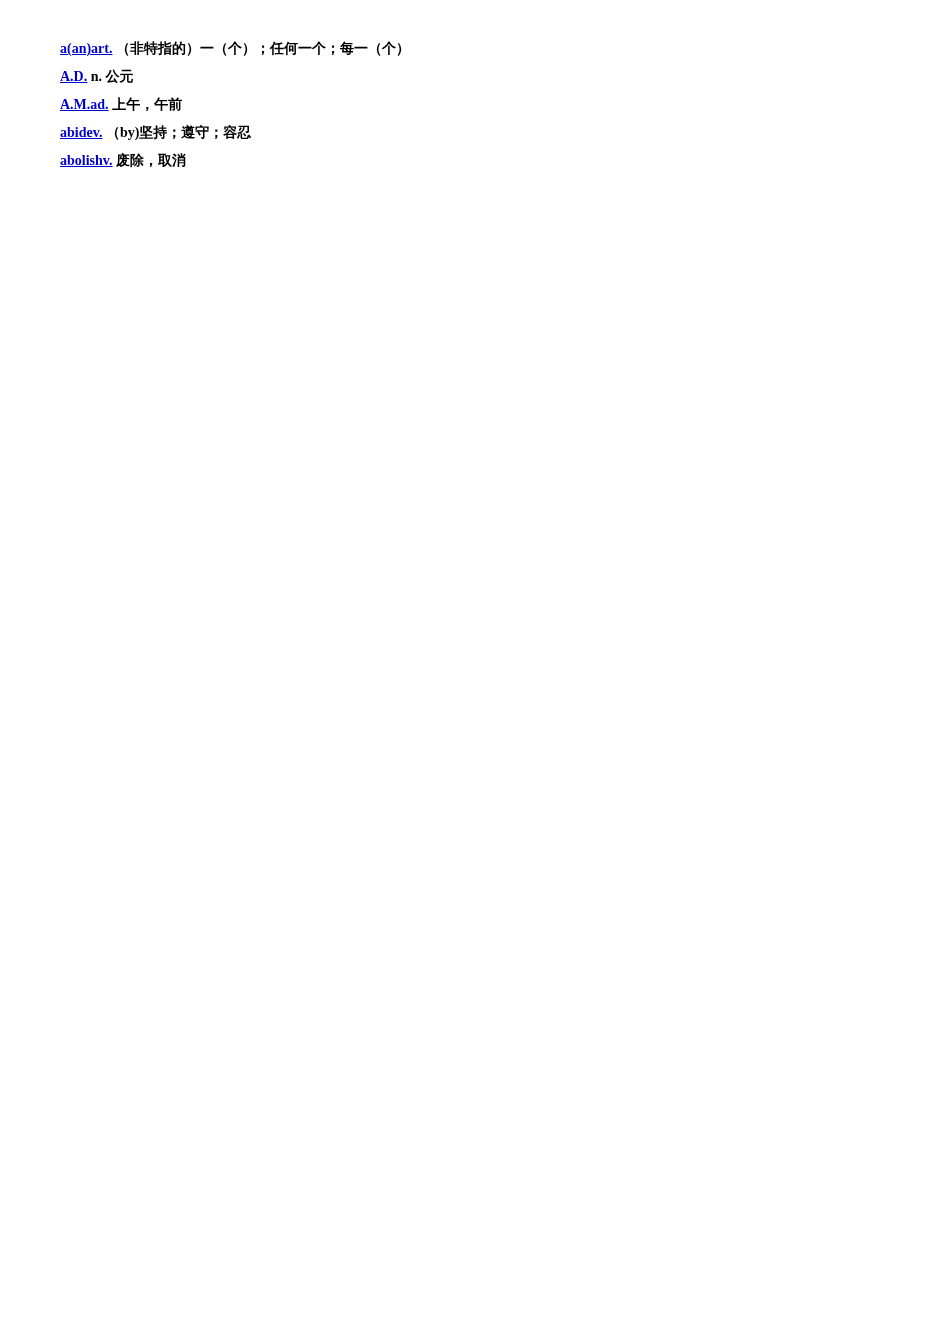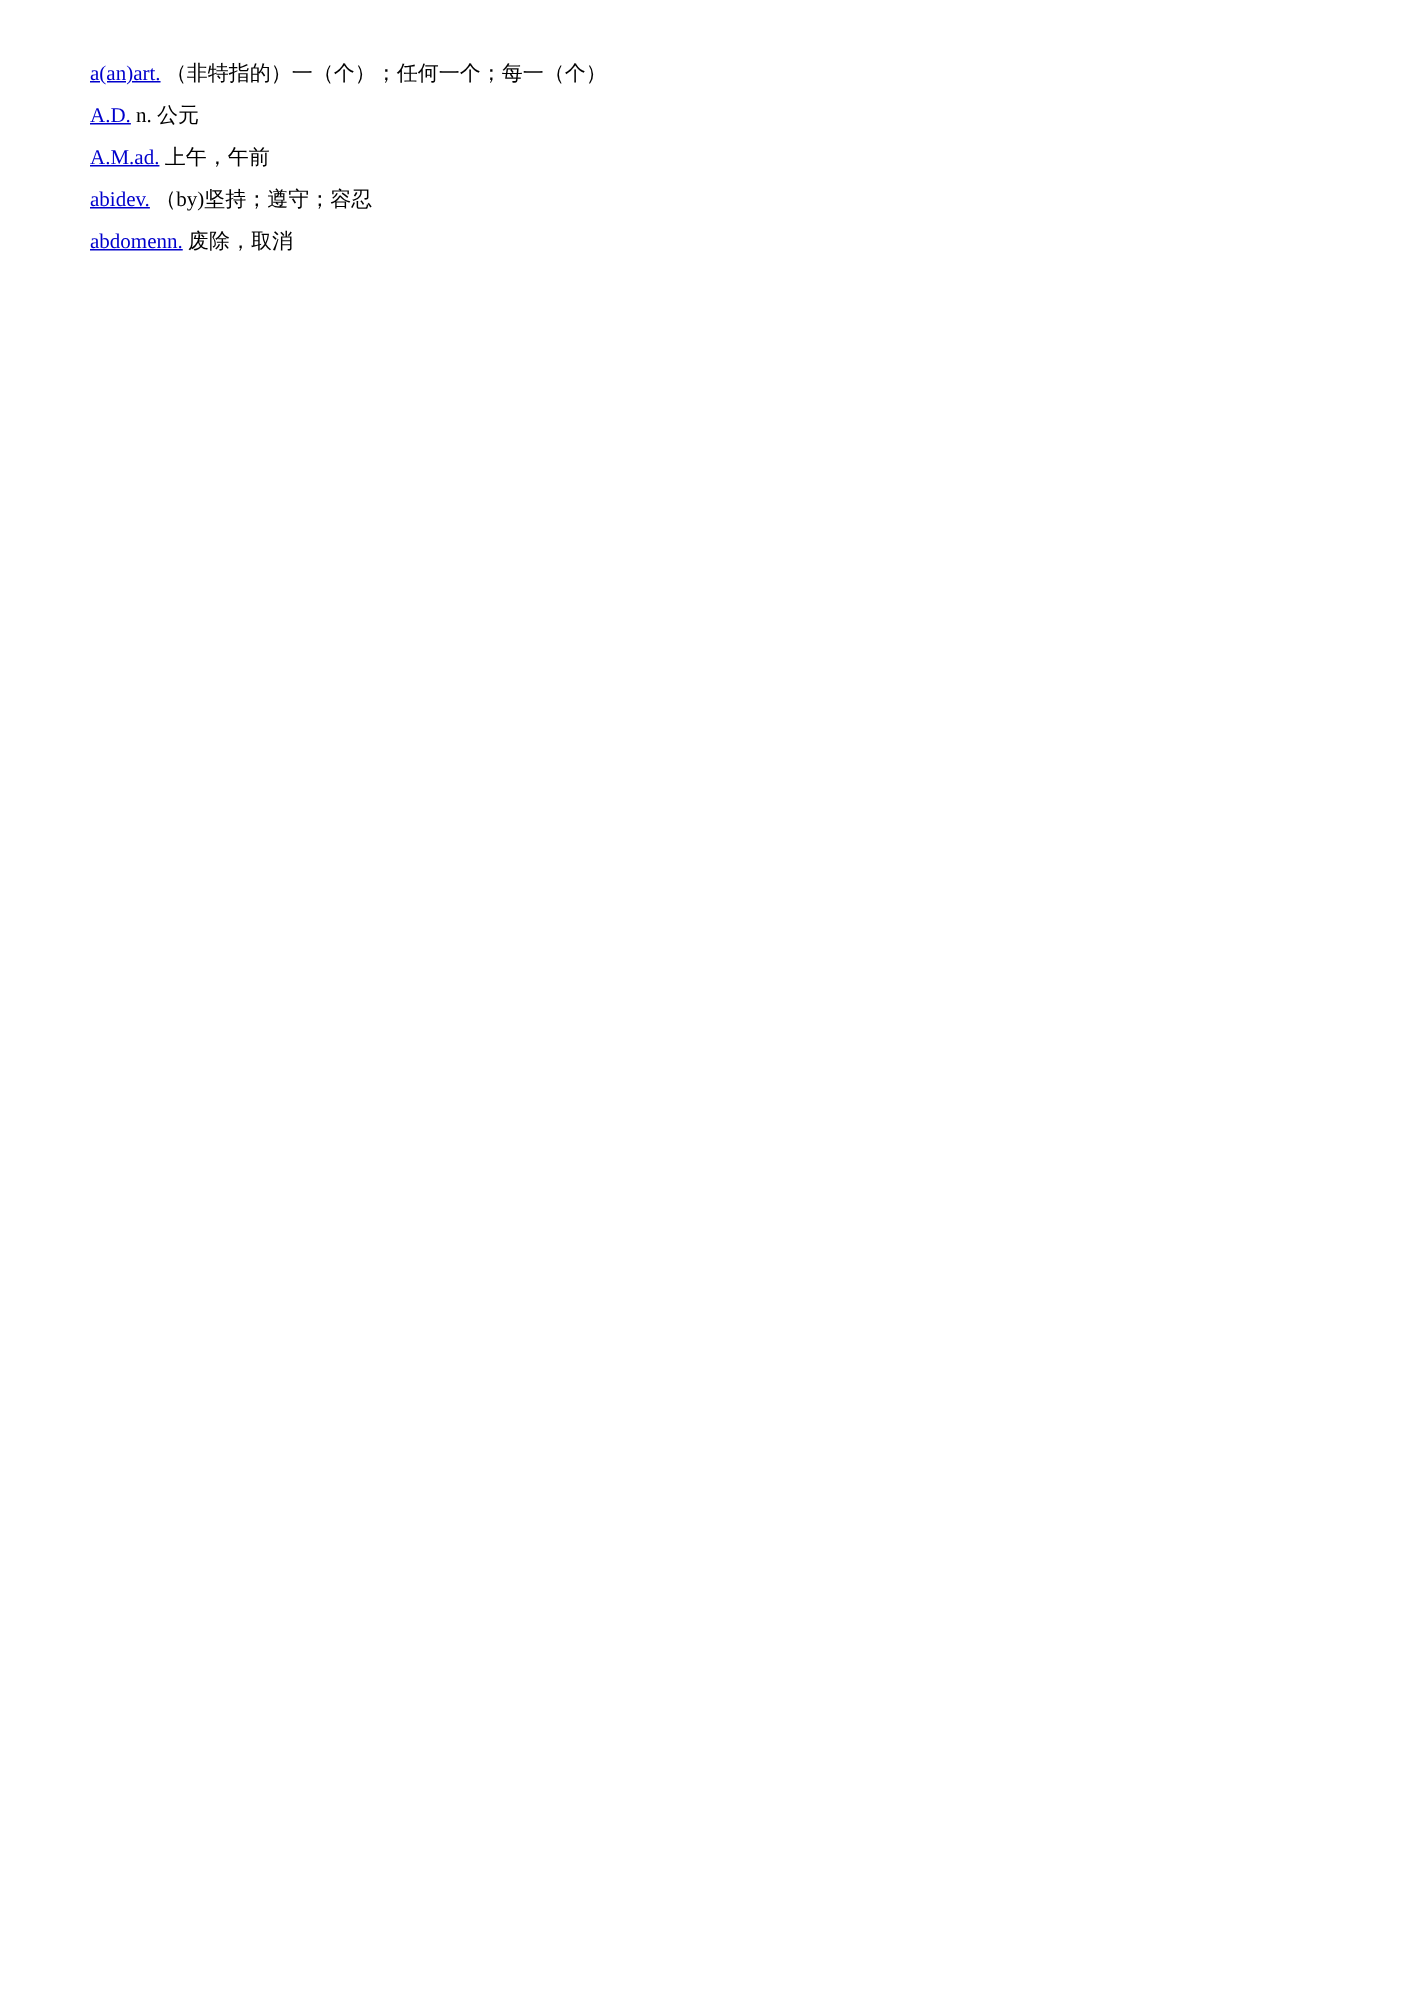--- a/index.html
+++ b/index.html
@@ -11,20 +11,21 @@
       background-color: #ffffff;
       font-family: SimSun, "宋体", serif;
       font-size: 14px;
       color: #000000;
       padding: 40px 60px;
       width: 945px;
       min-height: 1337px;
     }
     .entry-block {
       margin-bottom: 10px;
+      font-weight: bold;
     }
     a {
       color: #0000cc;
       text-decoration: underline;
     }
   </style>
 </head>
 <body>
 
 <div>
@@ -46,18 +47,18 @@
 
 
   <div class="entry-block">
     <a>abidev.</a>
     <span>（by)坚持；遵守；容忍</span>
   </div>
 
 
 
   <div class="entry-block">
-    <a>abdomenn.</a>
+    <a>abolishv.</a>
     <span>废除，取消</span>
   </div>
 
 
 </div>
 
 </body></html>

